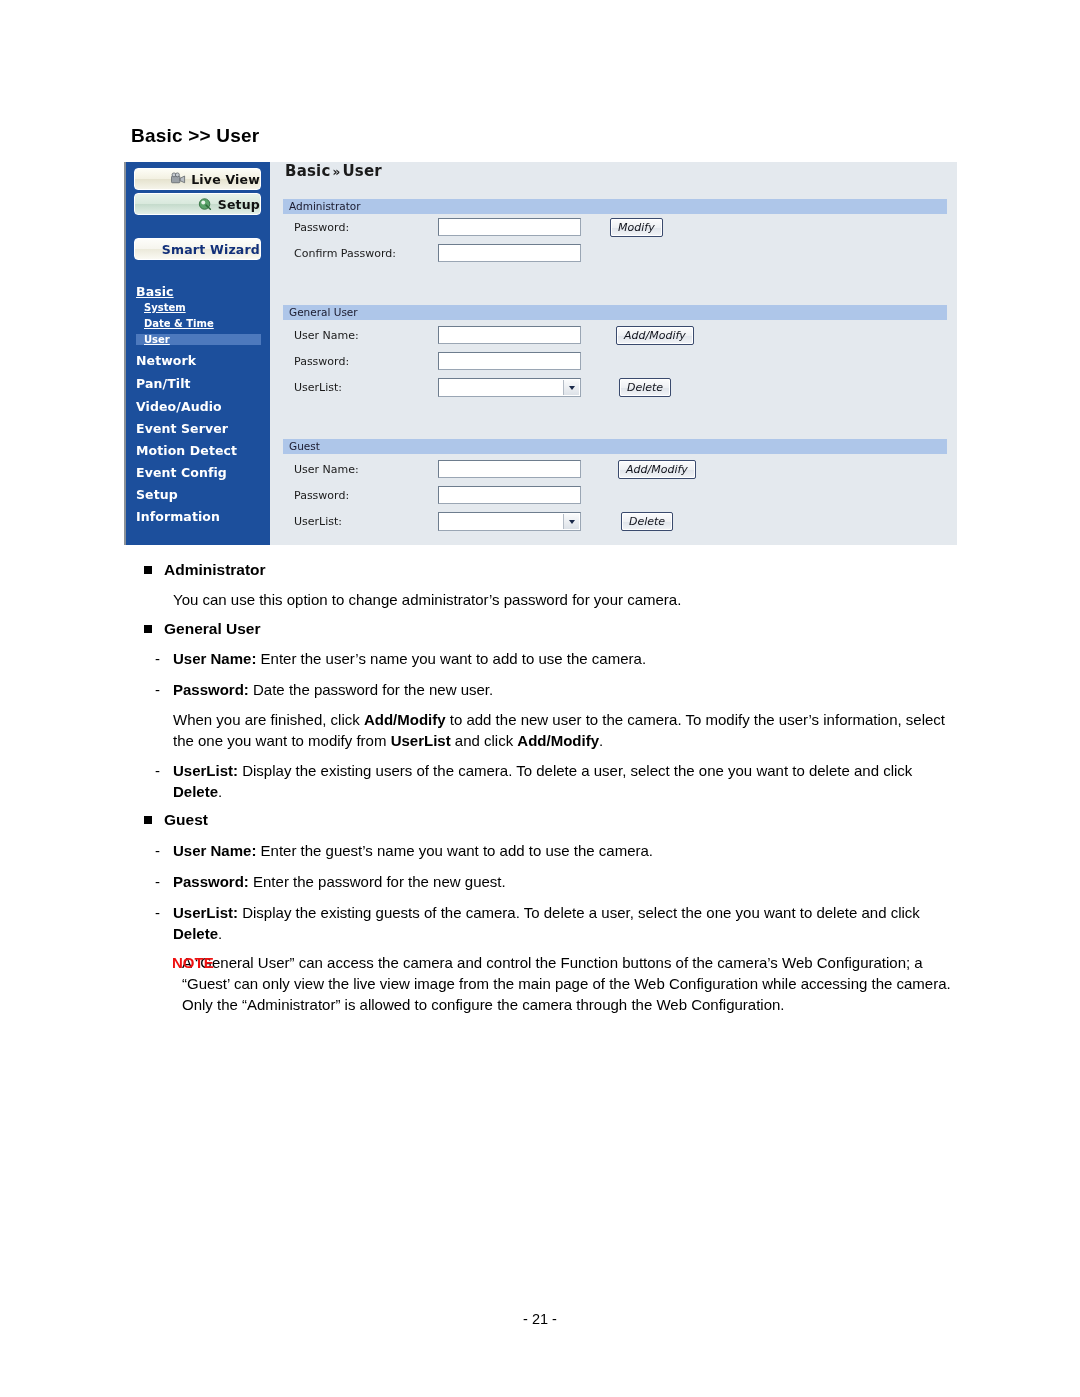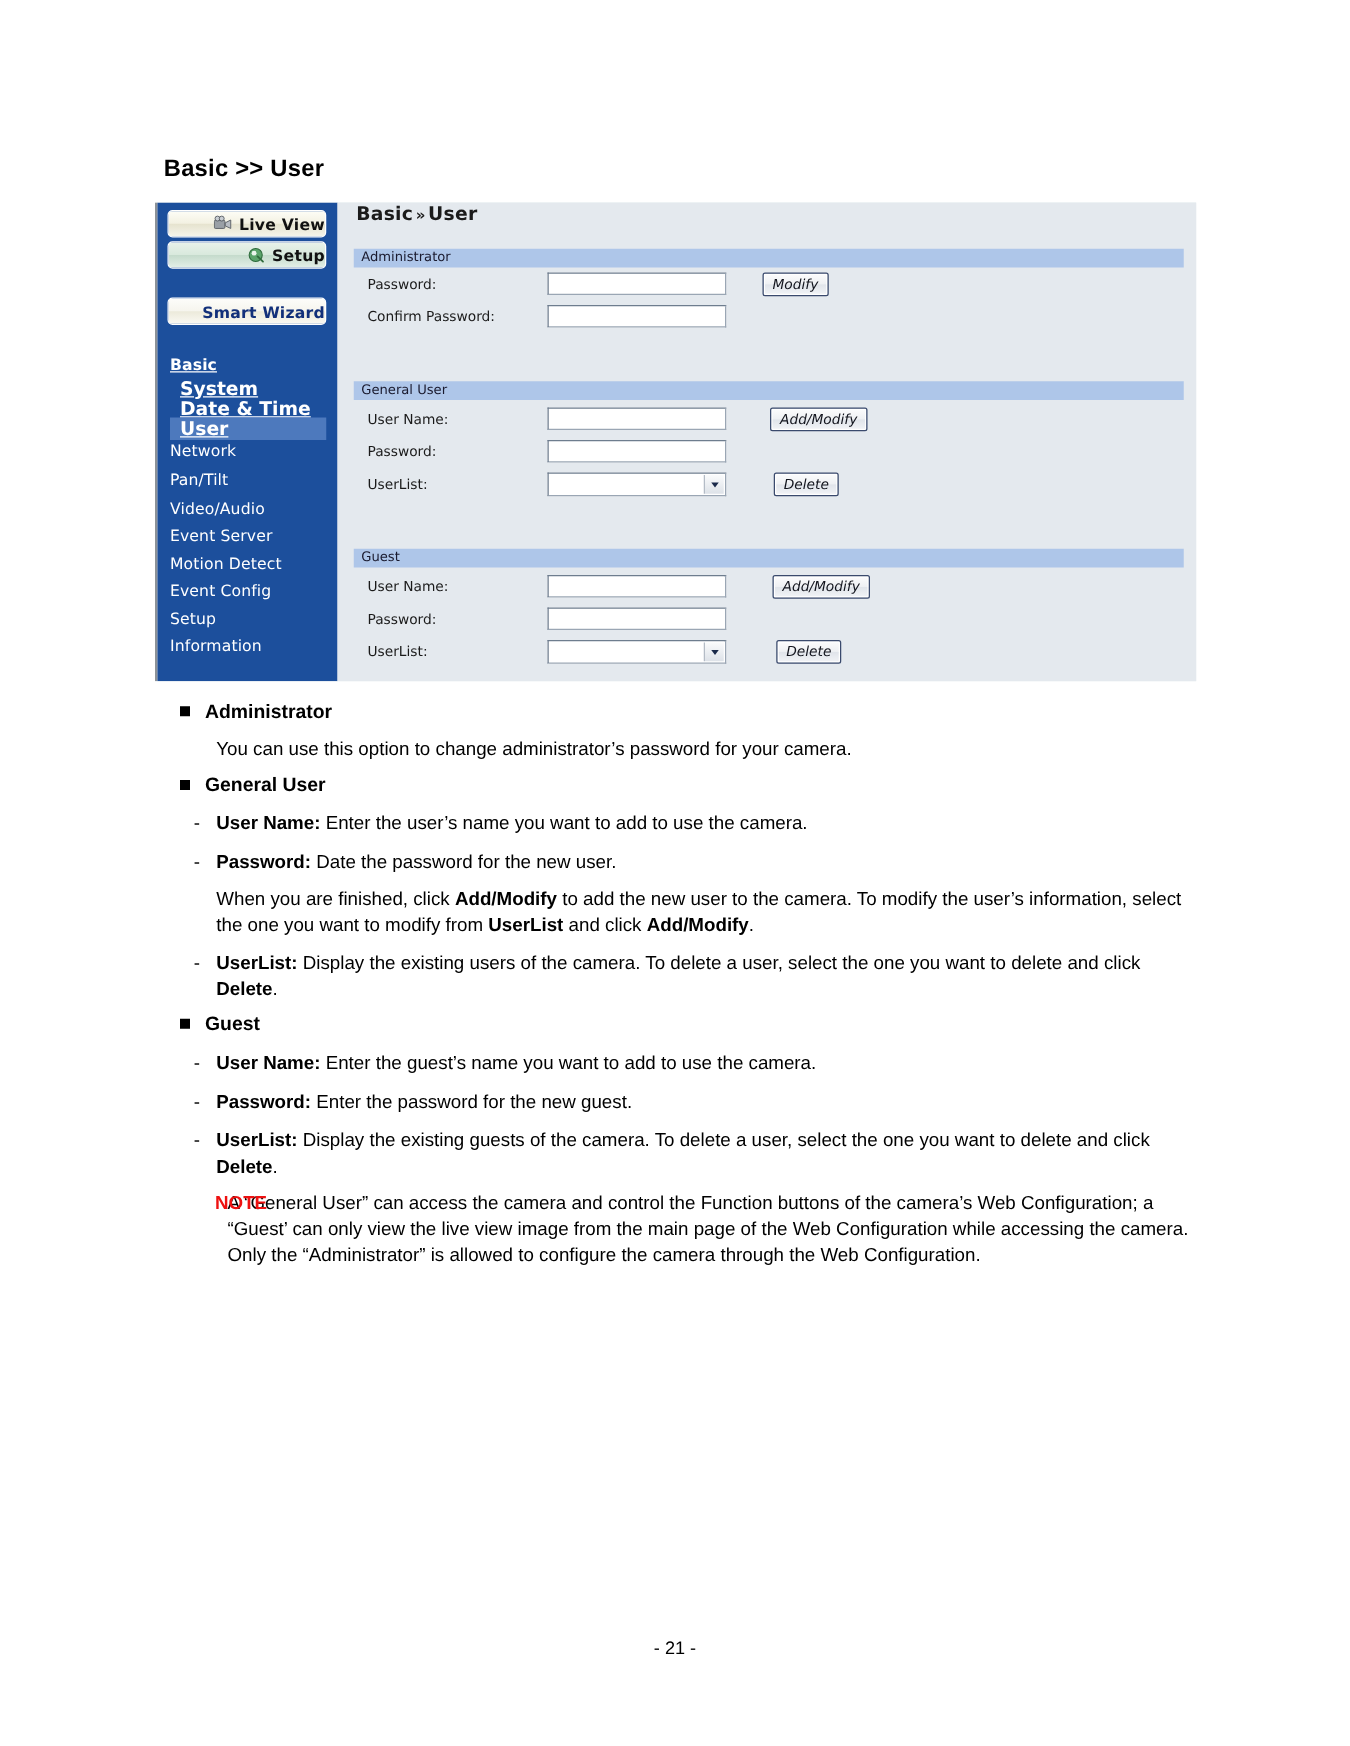--- a/index.html
+++ b/index.html
@@ -100,38 +100,38 @@
     font-size: 12.5px;
     font-weight: bold;
     color: #ffffff;
     text-decoration: underline;
     white-space: nowrap;
     letter-spacing: 0.1px;
   }
   .nav-sub {
     position: absolute;
     left: 18px;
-    font-size: 15px;
+    font-size: 10px;
     font-weight: bold;
     color: #ffffff;
     text-decoration: underline;
     white-space: nowrap;
   }
   .nav-sub.sel {
     left: 10px;
     width: 125px;
     padding-left: 8px;
     background: #4d79bd;
     box-sizing: border-box;
   }
   .nav-top {
     position: absolute;
     left: 10px;
     font-size: 12.5px;
-    font-weight: normal;
+    font-weight: bold;
     color: #ffffff;
     white-space: nowrap;
     letter-spacing: 0.1px;
   }
 
   
   .cam-content {
     position: absolute;
     left: 146px;
     top: 0;

